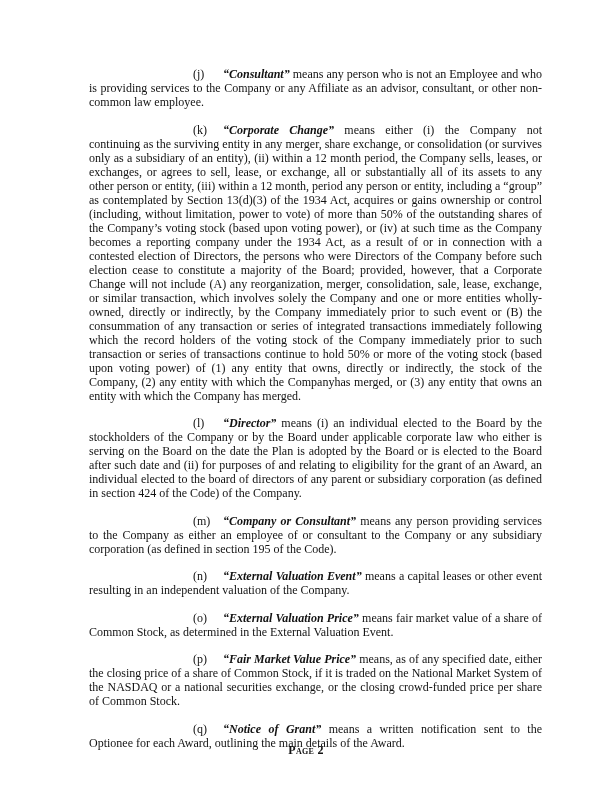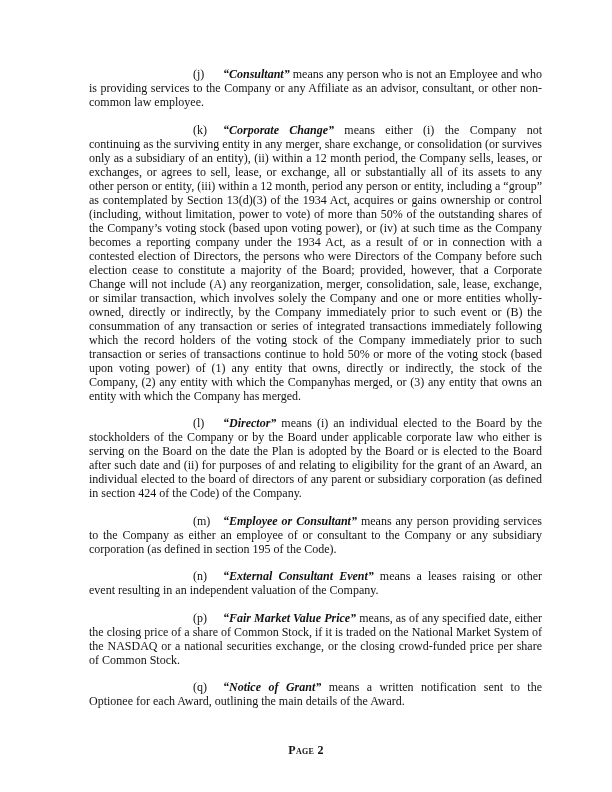--- a/index.html
+++ b/index.html
@@ -60,24 +60,25 @@
 <body>
 
 <div class="page">
   <main class="doc-body">
   <p class="para"><span class="pletter">(j)</span><span class="pbody"><span class="seg-term">“Consultant”</span><span class="seg-plain"> means any person who is not an Employee and who is providing services to the Company or any Affiliate as an advisor, consultant, or other non-common law employee.</span></span></p>
 
   <p class="para"><span class="pletter">(k)</span><span class="pbody"><span class="seg-term">“Corporate Change”</span><span class="seg-plain"> means either (i) the Company not continuing as the surviving entity in any merger, share exchange, or consolidation (or survives only as a subsidiary of an entity), (ii) within a 12 month period, the Company sells, leases, or exchanges, or agrees to sell, lease, or exchange, all or substantially all of its assets to any other person or entity, (iii) within a 12 month, period any person or entity, including a “group” as contemplated by Section 13(d)(3) of the 1934 Act, acquires or gains ownership or control (including, without limitation, power to vote) of more than 50% of the outstanding shares of the Company’s voting stock (based upon voting power), or (iv) at such time as the Company becomes a reporting company under the 1934 Act, as a result of or in connection with a contested election of Directors, the persons who were Directors of the Company before such election cease to constitute a majority of the Board; </span><span class="seg-underline">provided</span><span class="seg-plain">, </span><span class="seg-underline">however</span><span class="seg-plain">, that a Corporate Change will not include (A) any reorganization, merger, consolidation, sale, lease, exchange, or similar transaction, which involves solely the Company and one or more entities wholly-owned, directly or indirectly, by the Company immediately prior to such event or (B) the consummation of any transaction or series of integrated transactions immediately following which the record holders of the voting stock of the Company immediately prior to such transaction or series of transactions continue to hold 50% or more of the voting stock (based upon voting power) of (1) any entity that owns, directly or indirectly, the stock of the Company, (2) any entity with which the Companyhas merged, or (3) any entity that owns an entity with which the Company has merged.</span></span></p>
 
   <p class="para"><span class="pletter">(l)</span><span class="pbody"><span class="seg-term">“Director”</span><span class="seg-plain"> means (i) an individual elected to the Board by the stockholders of the Company or by the Board under applicable corporate law who either is serving on the Board on the date the Plan is adopted by the Board or is elected to the Board after such date and (ii) for purposes of and relating to eligibility for the grant of an Award, an individual elected to the board of directors of any parent or subsidiary corporation (as defined in section 424 of the Code) of the Company.</span></span></p>
 
-  <p class="para"><span class="pletter">(m)</span><span class="pbody"><span class="seg-term">“Employee or Consultant”</span><span class="seg-plain"> means any person providing services to the Company as either an employee of or consultant to the Company or any subsidiary corporation (as defined in section 195 of the Code).</span></span></p>
+  <p class="para"><span class="pletter">(m)</span><span class="pbody"><span class="seg-term">“Company or Consultant”</span><span class="seg-plain"> means any person providing services to the Company as either an employee of or consultant to the Company or any subsidiary corporation (as defined in section 195 of the Code).</span></span></p>
 
-  <p class="para"><span class="pletter">(n)</span><span class="pbody"><span class="seg-term">“External Consultant Event”</span><span class="seg-plain"> means a leases raising or other event resulting in an independent valuation of the Company.</span></span></p>
+  <p class="para"><span class="pletter">(n)</span><span class="pbody"><span class="seg-term">“External Valuation Event”</span><span class="seg-plain"> means a capital leases or other event resulting in an independent valuation of the Company.</span></span></p>
 
+  <p class="para"><span class="pletter">(o)</span><span class="pbody"><span class="seg-term">“External Valuation Price”</span><span class="seg-plain"> means fair market value of a share of Common Stock, as determined in the External Valuation Event.</span></span></p>
 
   <p class="para"><span class="pletter">(p)</span><span class="pbody"><span class="seg-term">“Fair Market Value Price”</span><span class="seg-plain"> means, as of any specified date, either the closing price of a share of Common Stock, if it is traded on the National Market System of the NASDAQ or a national securities exchange, or the closing crowd-funded price per share of Common Stock.</span></span></p>
 
   <p class="para"><span class="pletter">(q)</span><span class="pbody"><span class="seg-term">“Notice of Grant”</span><span class="seg-plain"> means a written notification sent to the Optionee for each Award, outlining the main details of the Award.</span></span></p>
 </main>
   <footer class="page-footer">
     <span class="footer-text">Page 2</span>
   </footer>
 </div>
 

